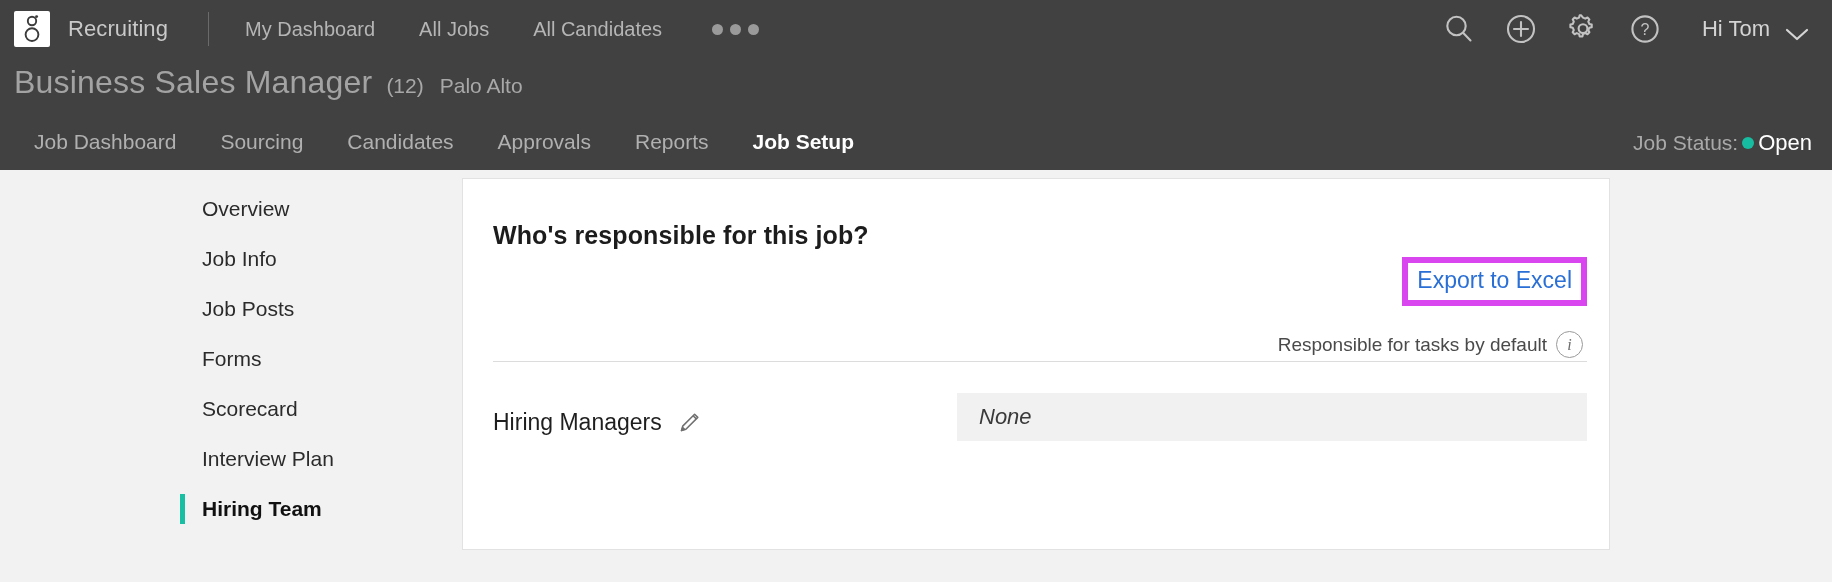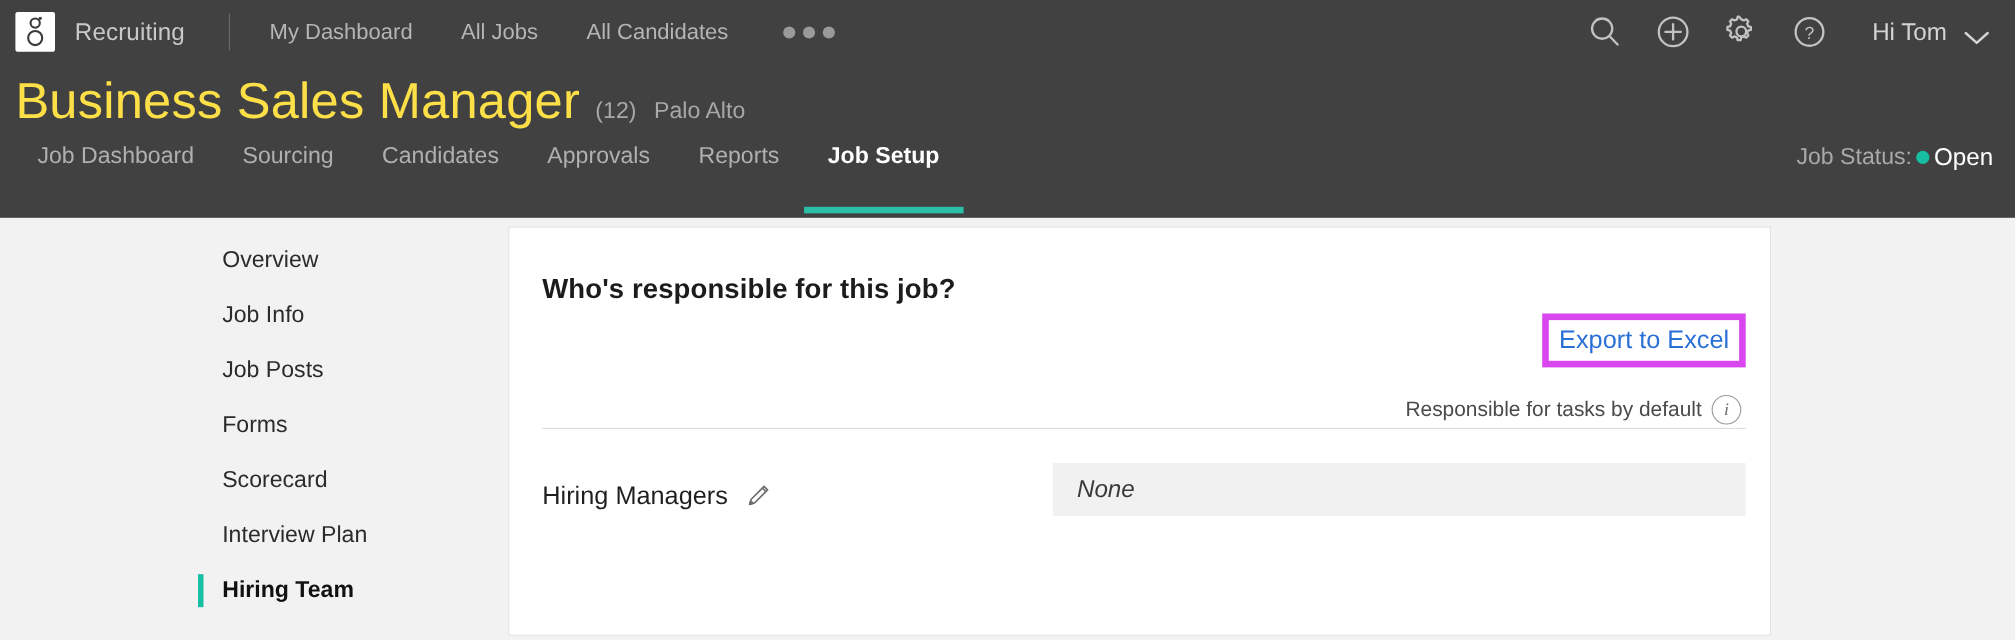--- a/index.html
+++ b/index.html
@@ -8,21 +8,21 @@
     margin: 0; padding: 0;
     width: 1832px; height: 582px;
     overflow: hidden;
     background: #f2f2f2;
     font-family: "Liberation Sans", sans-serif;
     -webkit-font-smoothing: antialiased;
   }
 
   
   .topbar {
-    height: 198px;
+    height: 170px;
     background: #414141;
     position: relative;
   }
 
   
   .globalnav {
     height: 58px;
     display: flex;
     align-items: center;
     padding: 0 0 0 14px;
@@ -84,22 +84,22 @@
     white-space: nowrap;
   }
 
   
   .jobtitle-row {
     padding: 6px 0 0 14px;
     display: flex; align-items: baseline;
     height: 64px;
   }
   .jobtitle {
-    color: #fde047;
-    font-size: 46px;
+    color: #a3a3a3;
+    font-size: 32px;
     font-weight: 400;
     letter-spacing: .2px;
     white-space: nowrap;
   }
   .jobcount {
     color: #a8a8a8;
     font-size: 21px;
     margin-left: 14px;
     white-space: nowrap;
   }

